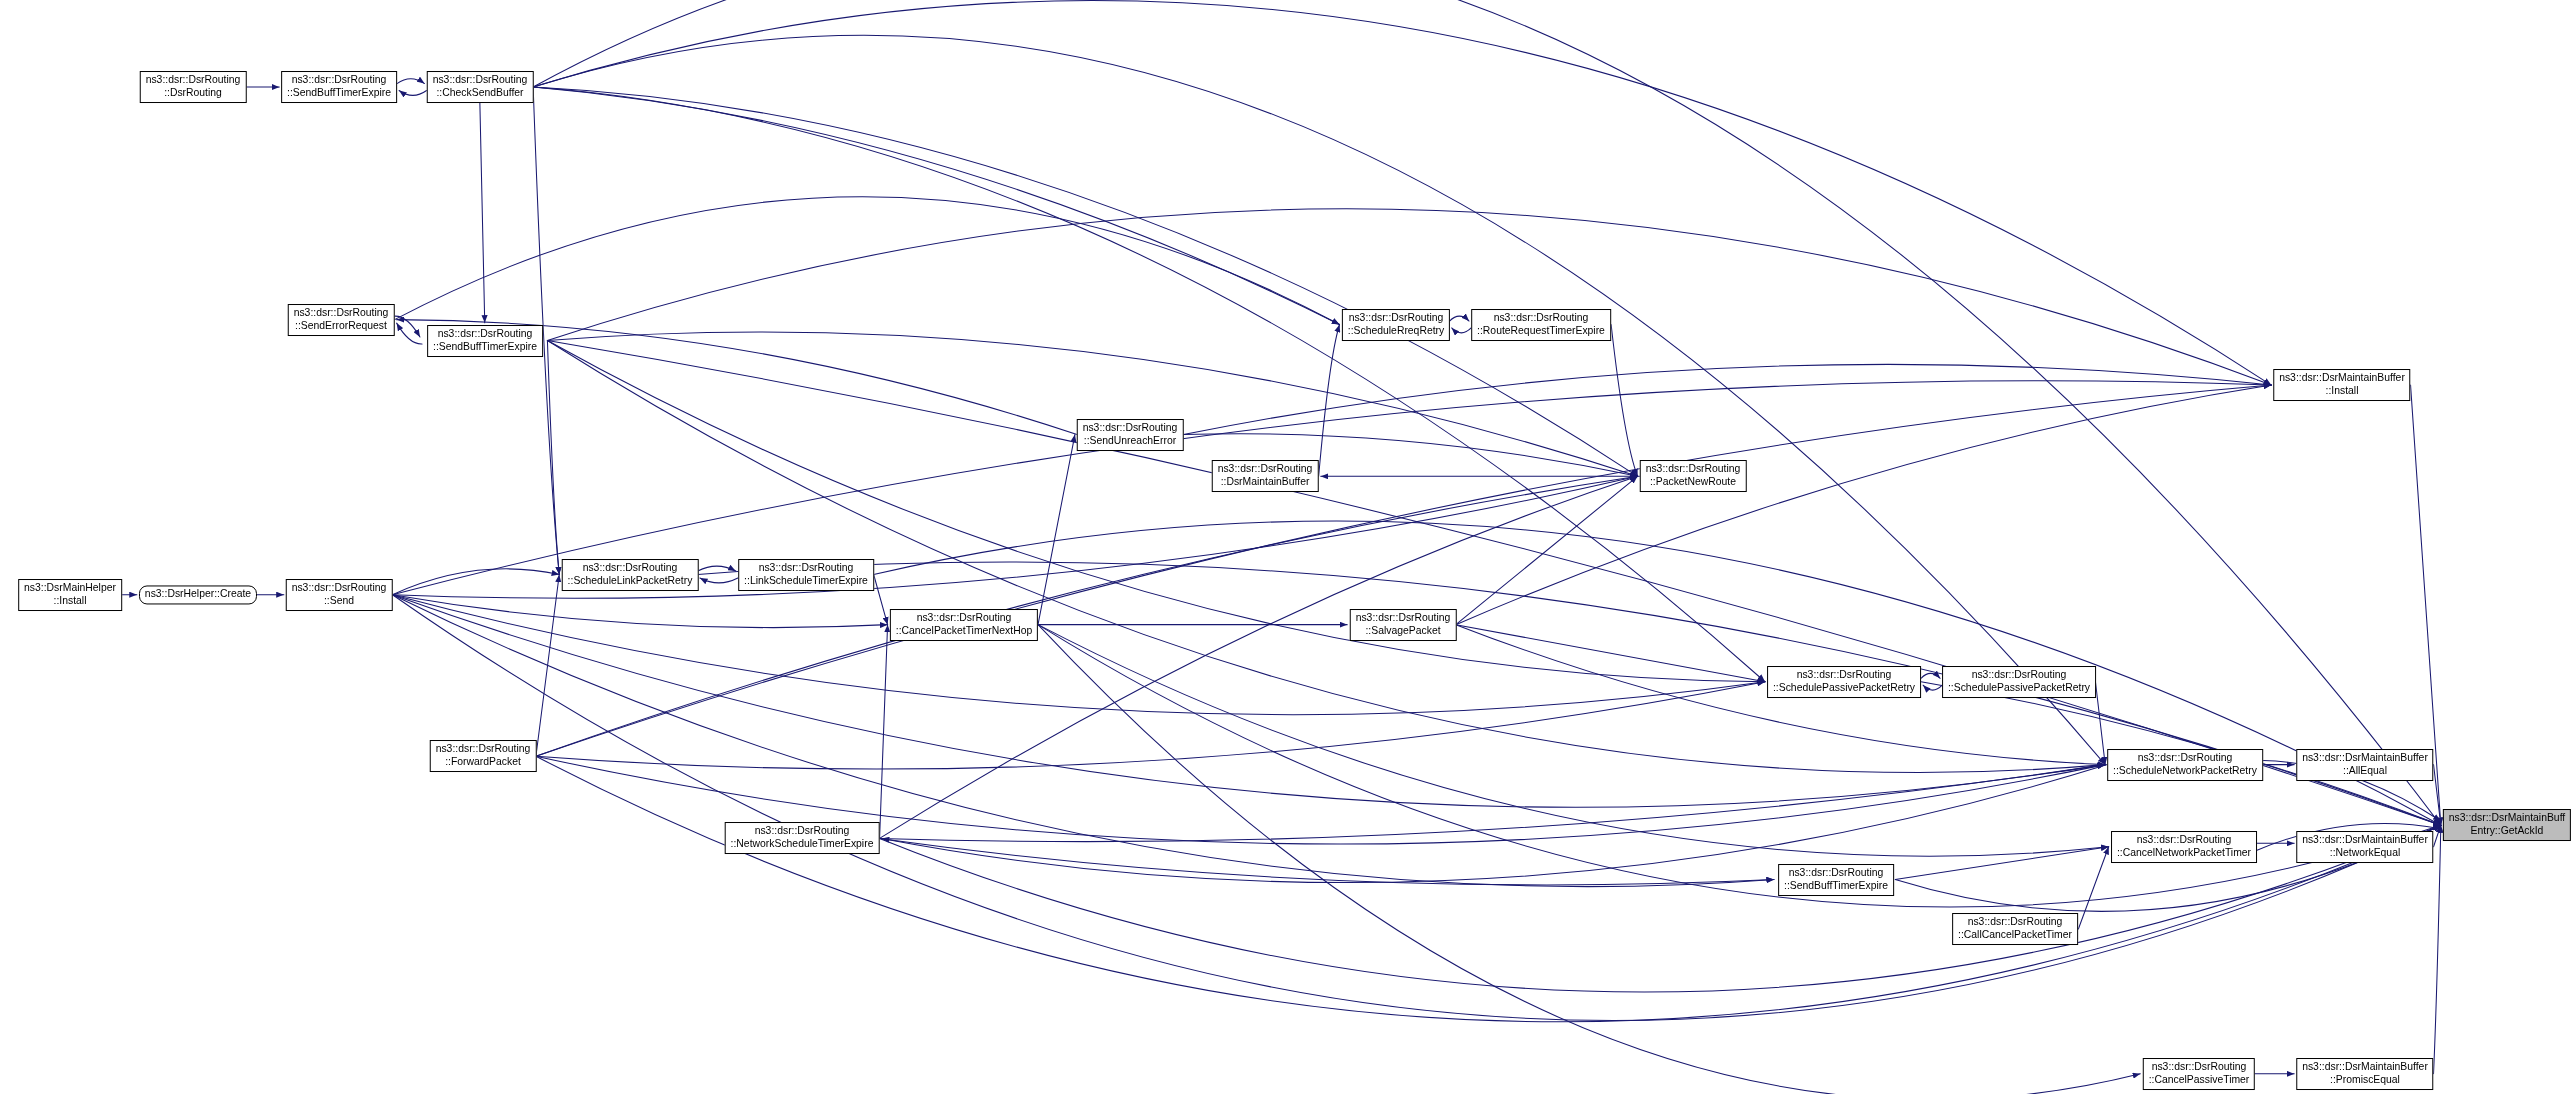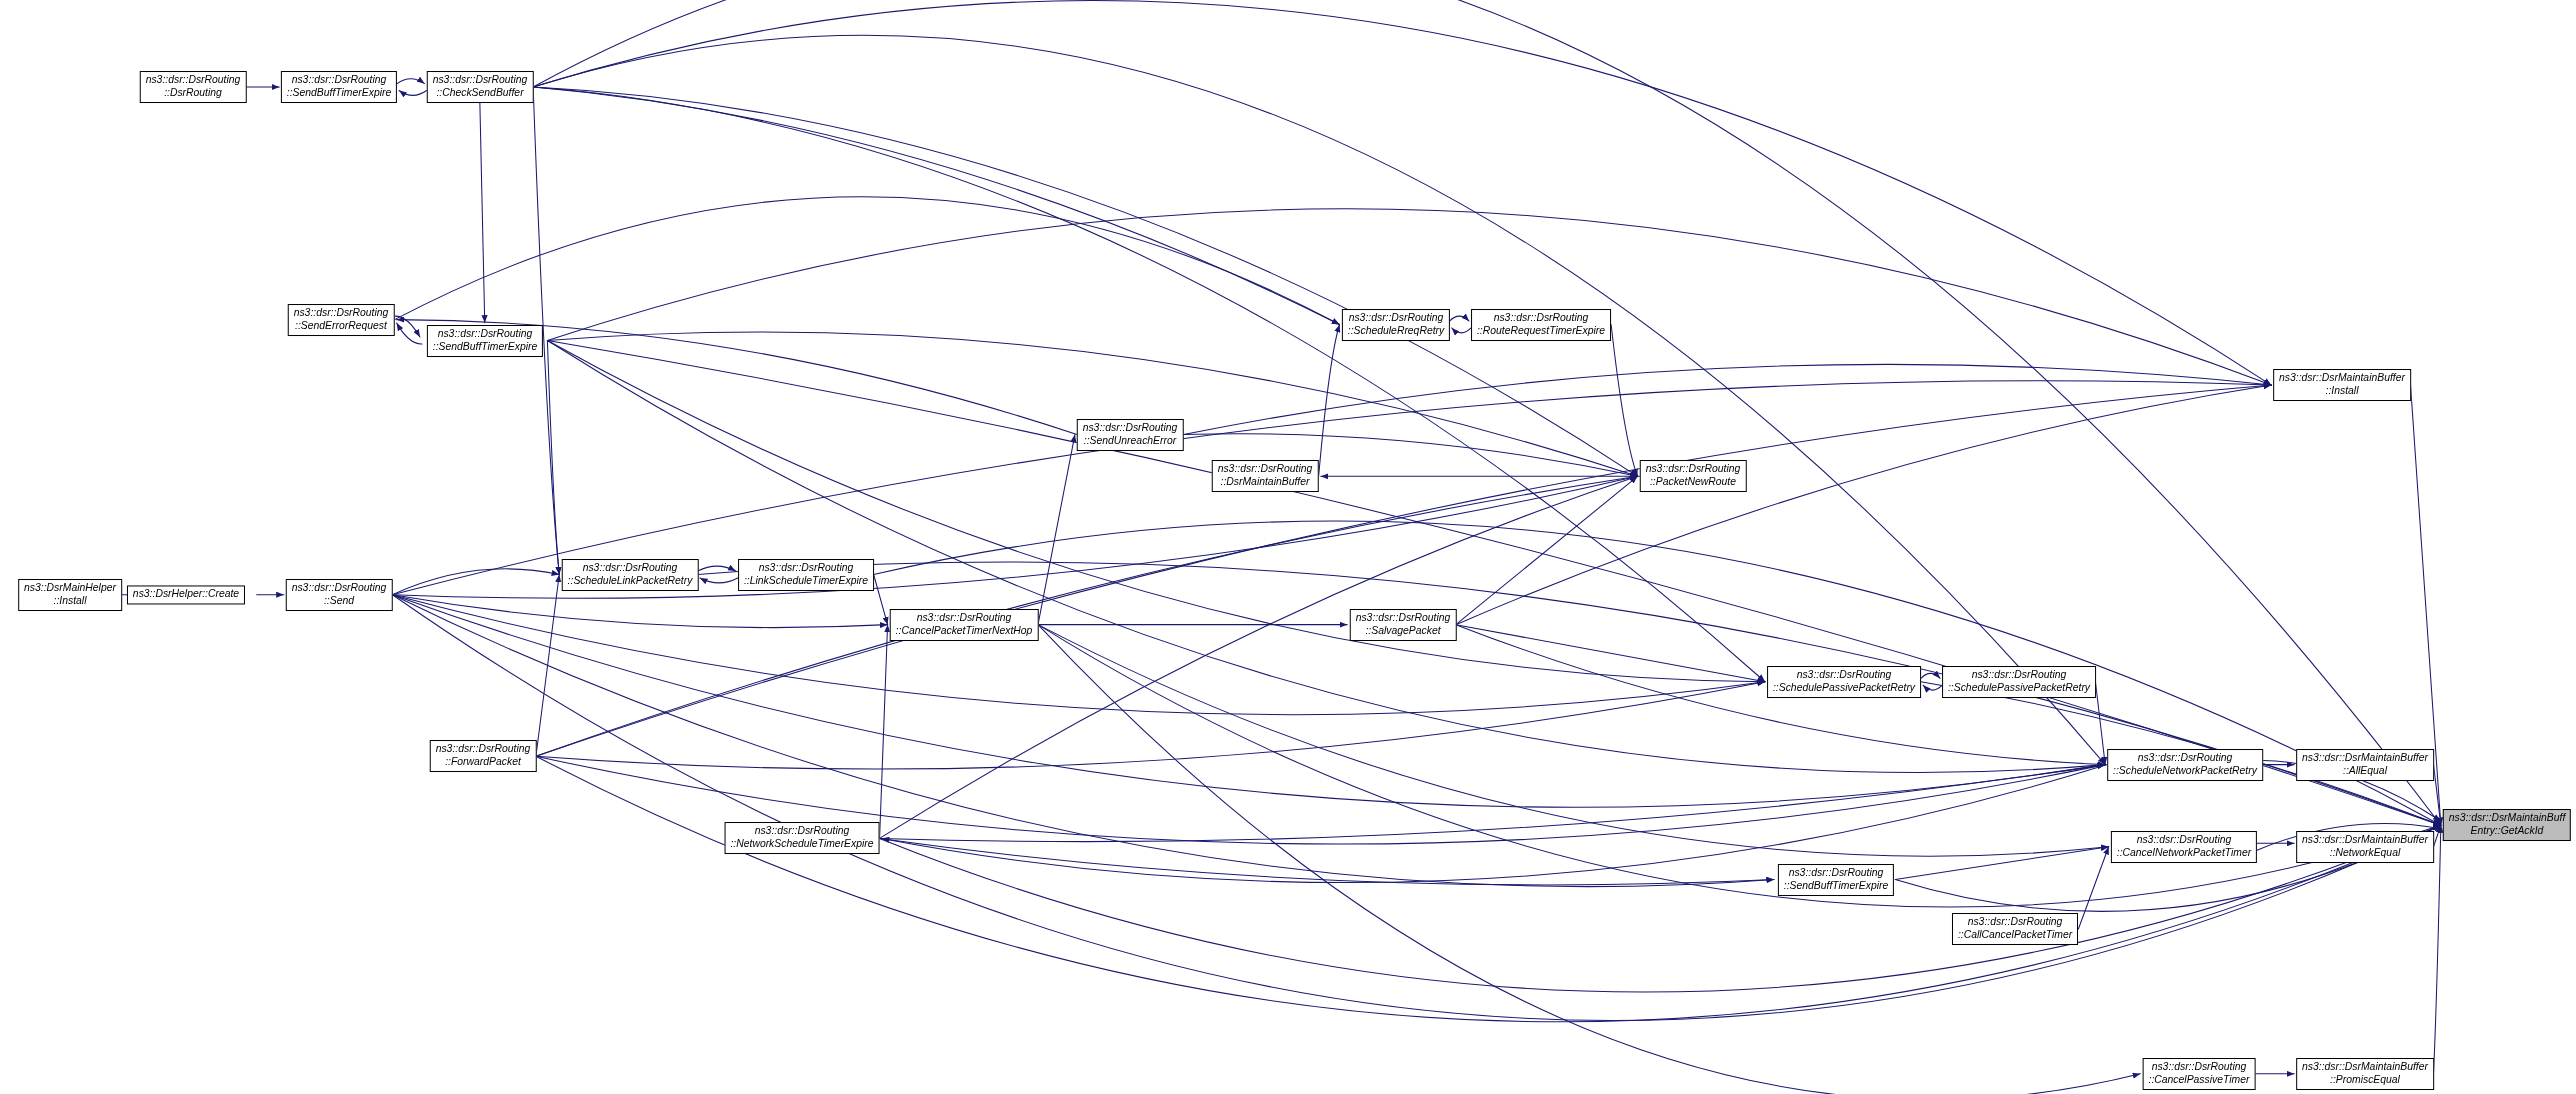--- a/index.html
+++ b/index.html
@@ -34,21 +34,20 @@
     background: var(--node-fill, #ffffff);
     border: 0.7px solid var(--node-border, #000000);
     padding: 2.1px 4.9px;
     text-align: center;
     font-size: 10.4px;
     line-height: 1.24;
     color: #000000;
     white-space: nowrap;
     box-sizing: border-box;
     cursor: pointer;
-    font-style: italic;
   }
   .node.highlight {
     background: var(--highlight-fill, #bcbcbc);
     text-align: center;
   }
   .nl {
     display: block;
   }
 </style>
 </head>
@@ -183,21 +182,21 @@
       <span class="nl">::DsrMaintainBuffer</span>
     </div>
     <div class="node" style="left: 1693px; top: 476px;">
       <span class="nl">ns3::dsr::DsrRouting</span>
       <span class="nl">::PacketNewRoute</span>
     </div>
     <div class="node" style="left: 70px; top: 595px;">
       <span class="nl">ns3::DsrMainHelper</span>
       <span class="nl">::Install</span>
     </div>
-    <div class="node" style="left: 186px; top: 595px;">
+    <div class="node" style="left: 198px; top: 595px; border-radius: 8px;">
       <span class="nl">ns3::DsrHelper::Create</span>
     </div>
     <div class="node" style="left: 339px; top: 595px;">
       <span class="nl">ns3::dsr::DsrRouting</span>
       <span class="nl">::Send</span>
     </div>
     <div class="node" style="left: 630px; top: 575px;">
       <span class="nl">ns3::dsr::DsrRouting</span>
       <span class="nl">::ScheduleLinkPacketRetry</span>
     </div>

